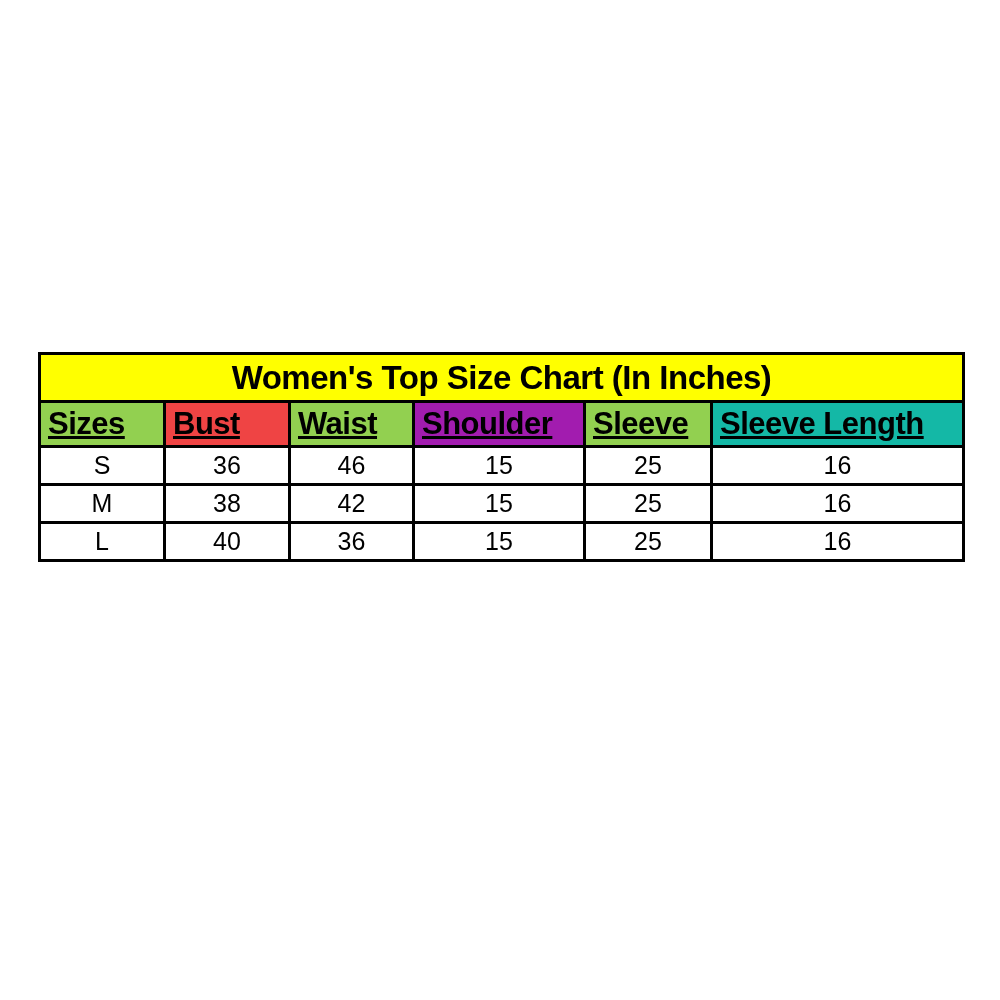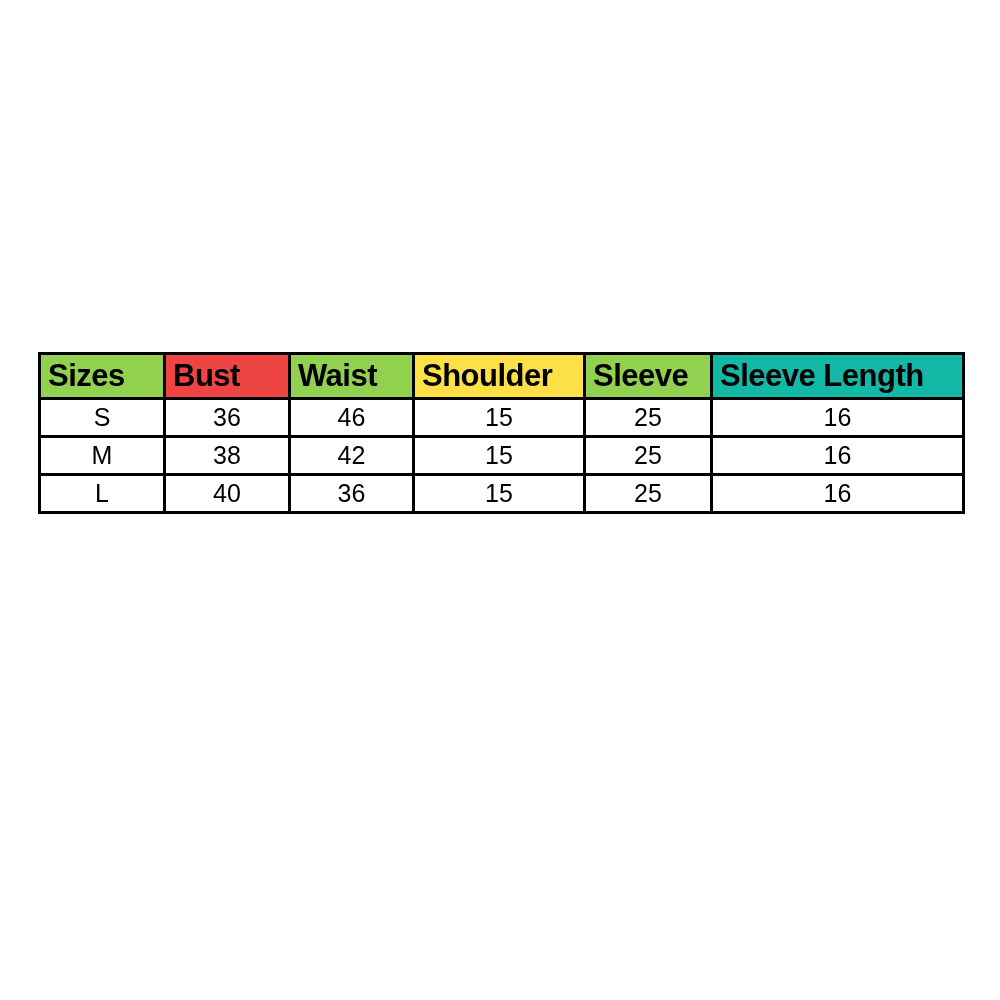--- a/index.html
+++ b/index.html
@@ -40,20 +40,21 @@
     letter-spacing: -0.5px;
   }
   .col-header {
     height: 42px;
     font-size: 31px;
     font-weight: bold;
     text-align: left;
     vertical-align: middle;
     padding: 0 0 0 7px;
     letter-spacing: -0.5px;
+    text-decoration: underline;
   }
   .data-cell {
     height: 33px;
     font-size: 25px;
     font-weight: normal;
     text-align: center;
     vertical-align: middle;
     background: #ffffff;
   }
 </style>
@@ -65,24 +66,27 @@
     <colgroup>
       <col style="width:125px">
       <col style="width:125px">
       <col style="width:124px">
       <col style="width:171px">
       <col style="width:127px">
       <col style="width:252px">
     </colgroup>
     <thead>
       <tr>
+        <th colspan="6" class="title-cell" style="background:#FFFF00;">Women's Top Size Chart (In Inches)</th>
+      </tr>
+      <tr>
         <th class="col-header" style="background:#92D050;">Sizes</th>
         <th class="col-header" style="background:#ef4444;">Bust</th>
         <th class="col-header" style="background:#92D050;">Waist</th>
-        <th class="col-header" style="background:#fde047;">Shoulder</th>
+        <th class="col-header" style="background:#a21caf;">Shoulder</th>
         <th class="col-header" style="background:#92D050;">Sleeve</th>
         <th class="col-header" style="background:#14b8a6;">Sleeve Length</th>
       </tr>
     </thead>
     <tbody>
       <tr>
         <td class="data-cell">S</td>
         <td class="data-cell">36</td>
         <td class="data-cell">46</td>
         <td class="data-cell">15</td>

